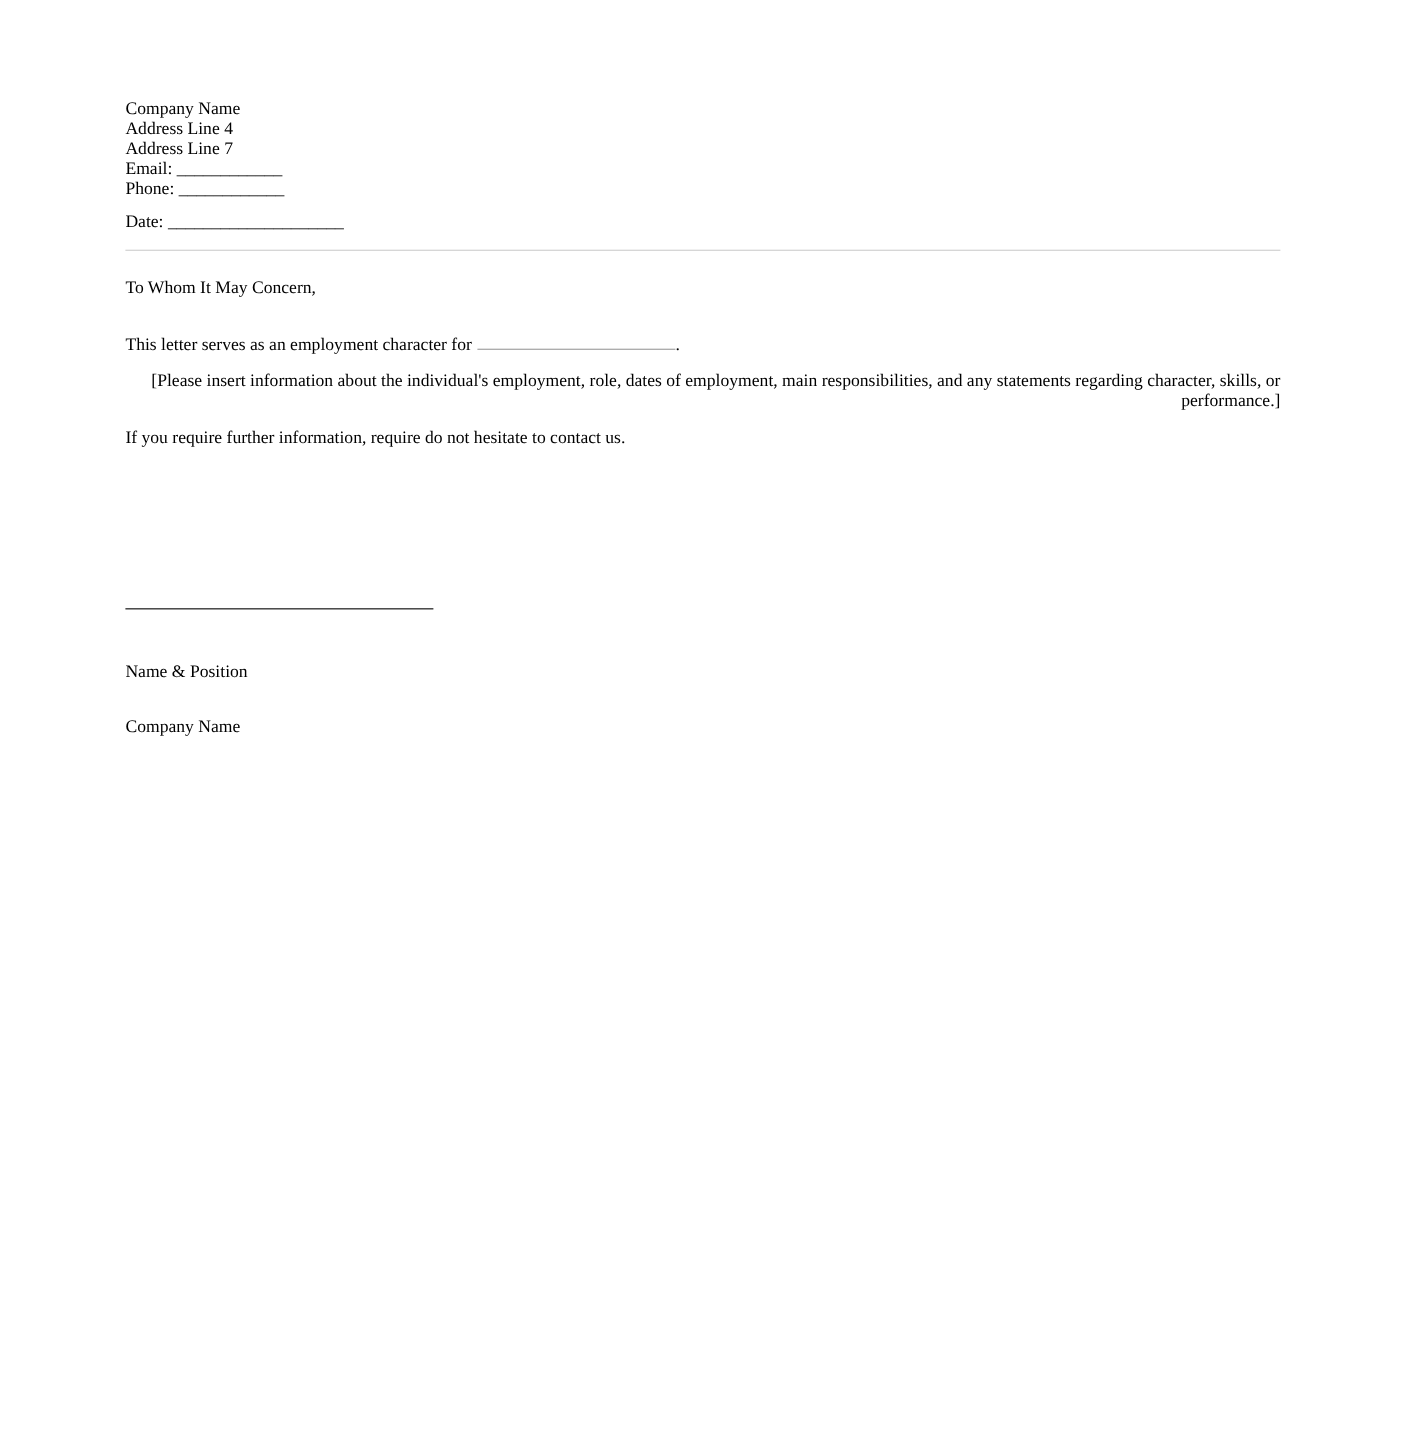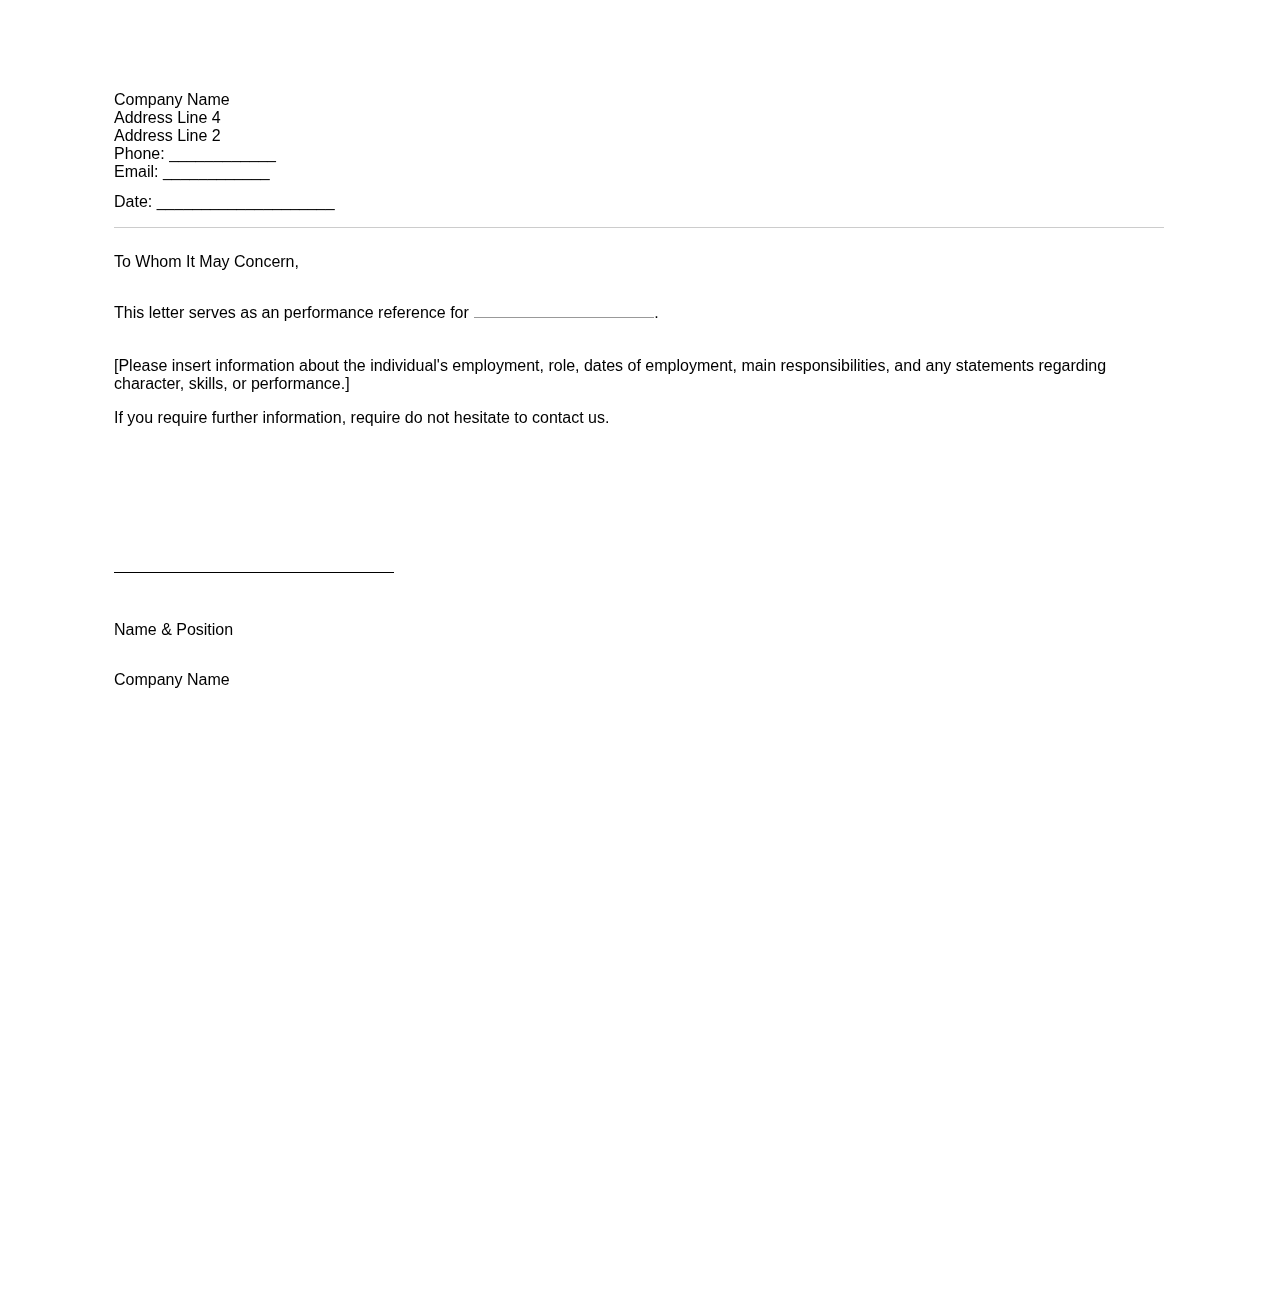--- a/index.html
+++ b/index.html
@@ -13,20 +13,21 @@
       font-family: "Liberation Sans", sans-serif;
       font-size: 16px;
       color: #000000;
       position: relative;
     }
     .page {
       position: absolute;
       left: 114px;
       top: 91px;
       width: 1050px;
+      font-family: Liberation Serif, serif;
     }
     .header-block .line {
       line-height: 18px;
       height: 18px;
       white-space: pre;
     }
     .date-line {
       margin-top: 12px;
       line-height: 18px;
       white-space: pre;
@@ -47,22 +48,23 @@
     }
     .blank {
       display: inline-block;
       width: 180px;
       height: 14px;
       border-bottom: 1px solid #999999;
       vertical-align: baseline;
       margin-left: 1px;
     }
     .body-para {
-      margin-top: 35px;
+      margin-top: 15px;
       line-height: 18px;
+      text-align: right;
     }
     .closing-para {
       margin-top: 16px;
       line-height: 18px;
     }
     .signature-line {
       margin-top: 145px;
       width: 280px;
       border-top: 1px solid #000000;
       height: 0;
@@ -76,32 +78,32 @@
       line-height: 18px;
     }
   </style>
 </head>
 <body>
 
 <div class="page">
   <div class="header-block">
     <div class="line">Company Name</div>
     <div class="line">Address Line 4</div>
-    <div class="line">Address Line 2</div>
+    <div class="line">Address Line 7</div>
+    <div class="line">Email: ____________</div>
     <div class="line">Phone: ____________</div>
-    <div class="line">Email: ____________</div>
   </div>
 
   <div class="date-line">Date: ____________________</div>
 
   <hr class="divider">
 
   <div class="salutation">To Whom It May Concern,</div>
 
-  <div class="reference-line"><span>This letter serves as an performance reference for </span><span class="blank"></span><span>.</span></div>
+  <div class="reference-line"><span>This letter serves as an employment character for </span><span class="blank"></span><span>.</span></div>
 
   <div class="body-para">[Please insert information about the individual's employment, role, dates of employment, main responsibilities, and any statements regarding character, skills, or performance.]</div>
 
   <div class="closing-para">If you require further information, require do not hesitate to contact us.</div>
 
   <div class="signature-line"></div>
 
   <div class="sig-name">Name &amp; Position</div>
 
   <div class="sig-company">Company Name</div>

